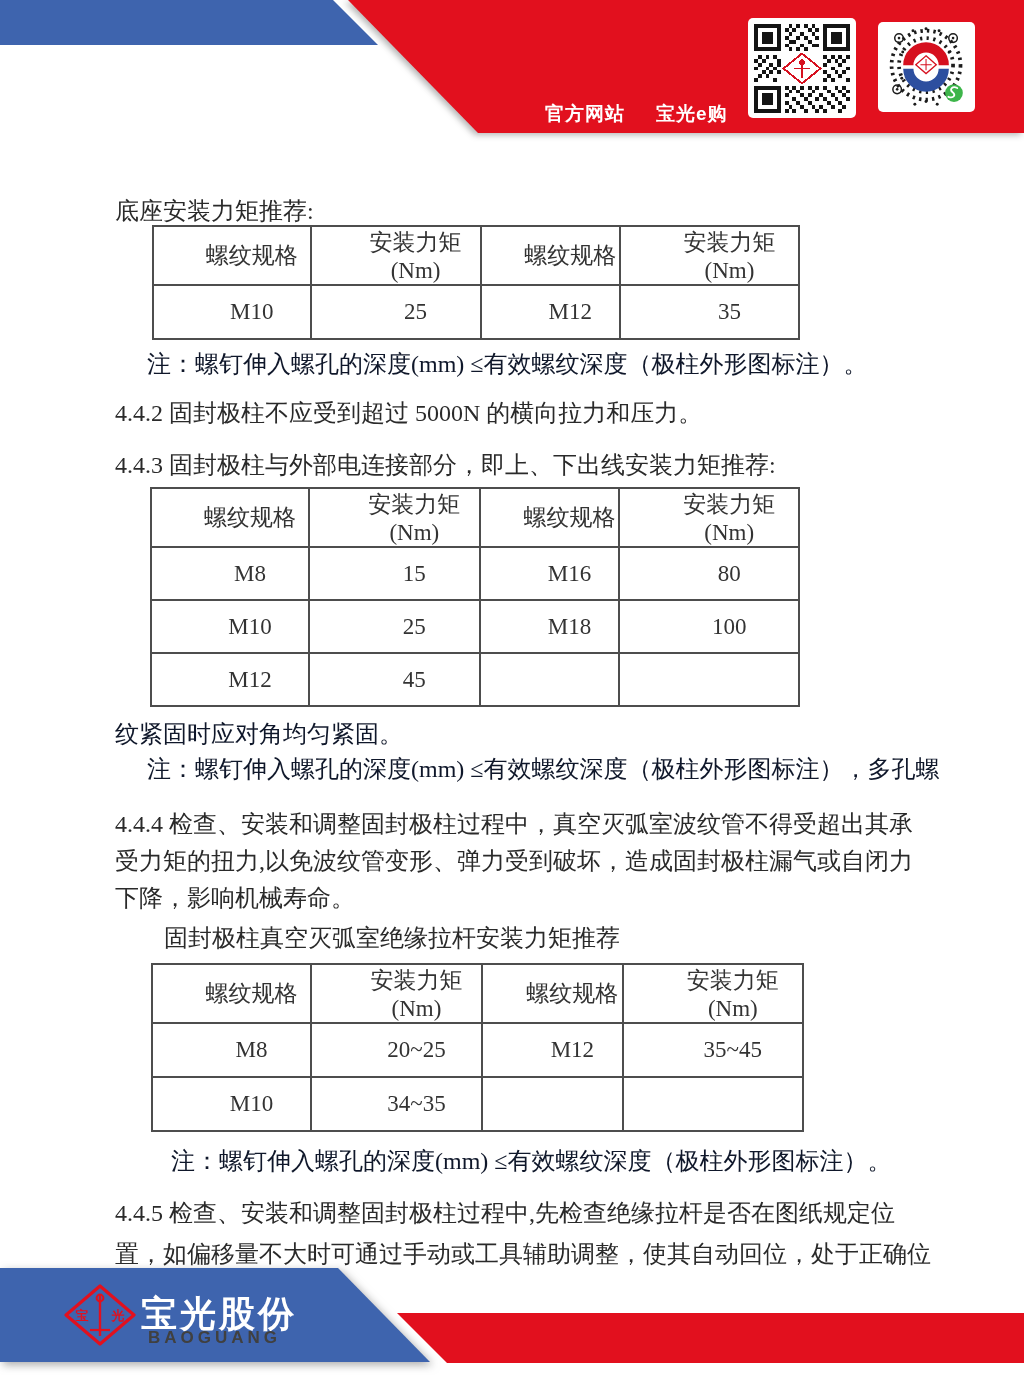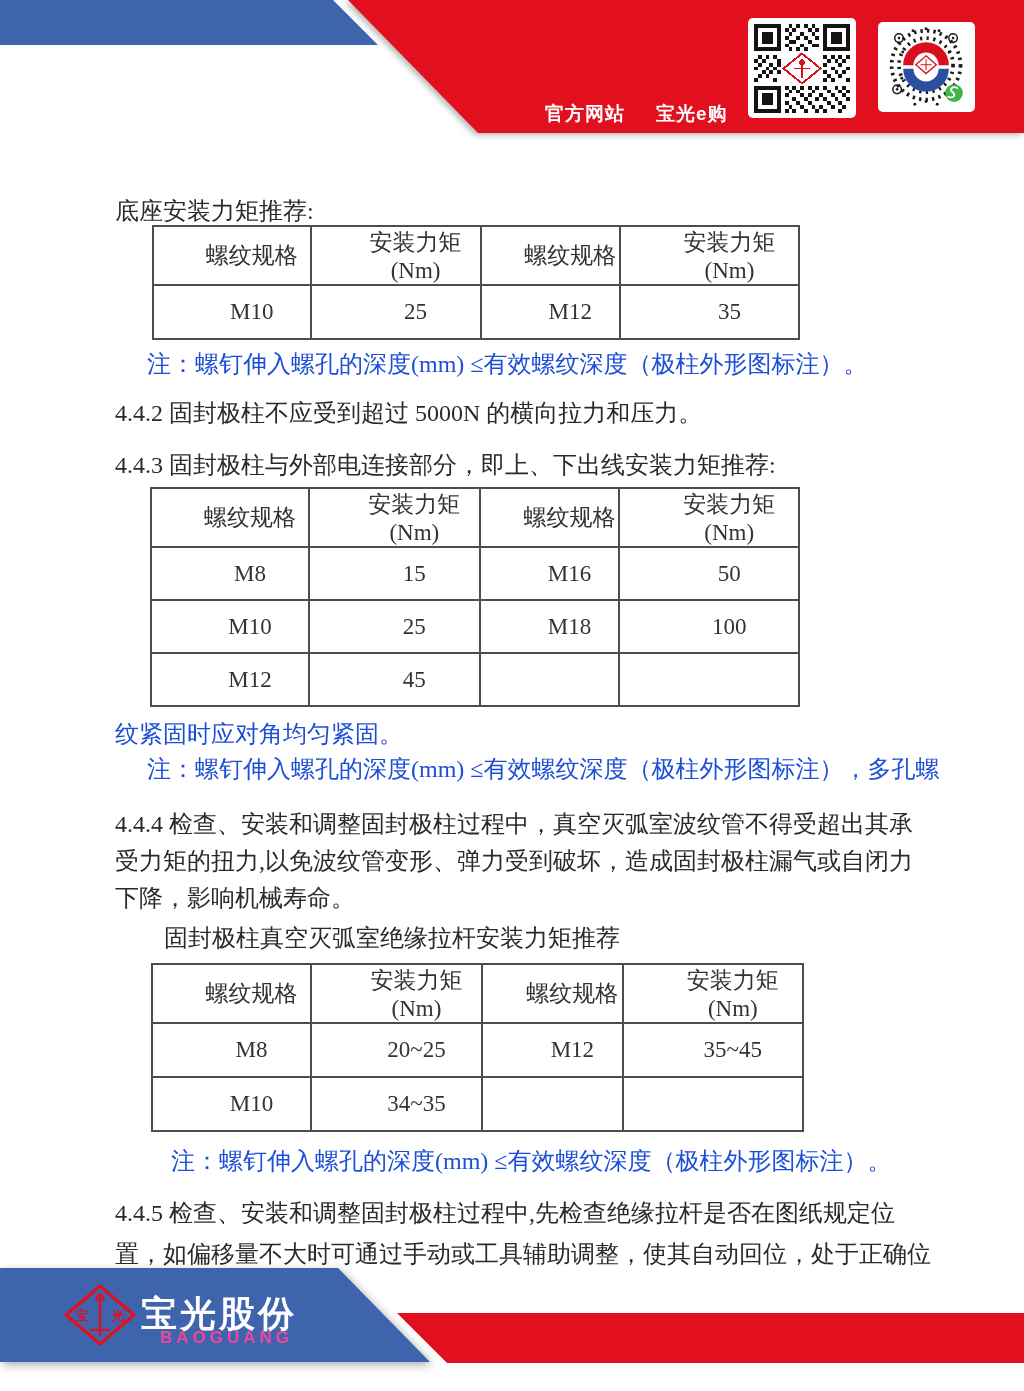--- a/index.html
+++ b/index.html
@@ -34,21 +34,21 @@
   .hdr-links .gap { display:inline-block; width:31px; }
   .qr-card {
     position:absolute; background:#ffffff; border-radius:5px;
     display:flex; align-items:center; justify-content:center;
   }
   .qr1 { left:748px; top:18px; width:108px; height:100px; }
   .qr2 { left:878px; top:22px; width:97px; height:90px; }
 
   
   .txt { font-size:24px; line-height:30px; white-space:nowrap; }
-  .noteline { font-size:24px; line-height:35px; white-space:nowrap; color:#1d4ed8; }
+  .noteline { font-size:24px; line-height:35px; white-space:nowrap; color:#0f172a; }
   .pline { font-size:24px; white-space:nowrap; }
 
   
   table.tq { border-collapse:collapse; table-layout:fixed; background:#fff; }
   table.tq td, table.tq th {
     border:2px solid #4d4d4d; text-align:center; vertical-align:middle;
     font-size:23px; font-weight:normal; color:#333333; overflow:hidden;padding-left:40px;
   }
   .t1 td, .t1 th { height:54px; }
   .t2 td, .t2 th { height:53px; }
@@ -70,23 +70,23 @@
     clip-path:polygon(397px 0, 1024px 0, 1024px 50px, 447px 50px);
   }
   .ftr-logo { left:64px; top:1284px; }
   .ftr-cn {
     left:141px; top:1290px;
     font-family:"Liberation Sans","DejaVu Sans",sans-serif;
     font-weight:bold; font-size:36px; color:#ffffff; letter-spacing:3px;
     white-space:nowrap;
   }
   .ftr-en {
-    left:160px; top:1328px;
+    left:148px; top:1328px;
     font-family:"Liberation Sans","DejaVu Sans",sans-serif;
-    font-weight:bold; font-size:17px; color:#ec4899; letter-spacing:4px;
+    font-weight:bold; font-size:17px; color:#404040; letter-spacing:4px;
     white-space:nowrap;
   }
 </style>
 </head>
 <body>
 
 <div class="page">
 
   <div class="abs hdr-blue"></div>
 
@@ -306,21 +306,21 @@
         <tr>
       <th>螺纹规格</th>
       <th>安装力矩(Nm)</th>
       <th>螺纹规格</th>
       <th>安装力矩(Nm)</th>
     </tr>
     <tr>
       <td>M8</td>
       <td>15</td>
       <td>M16</td>
-      <td>50</td>
+      <td>80</td>
     </tr>
     <tr>
       <td>M10</td>
       <td>25</td>
       <td>M18</td>
       <td>100</td>
     </tr>
     <tr>
       <td>M12</td>
       <td>45</td>

